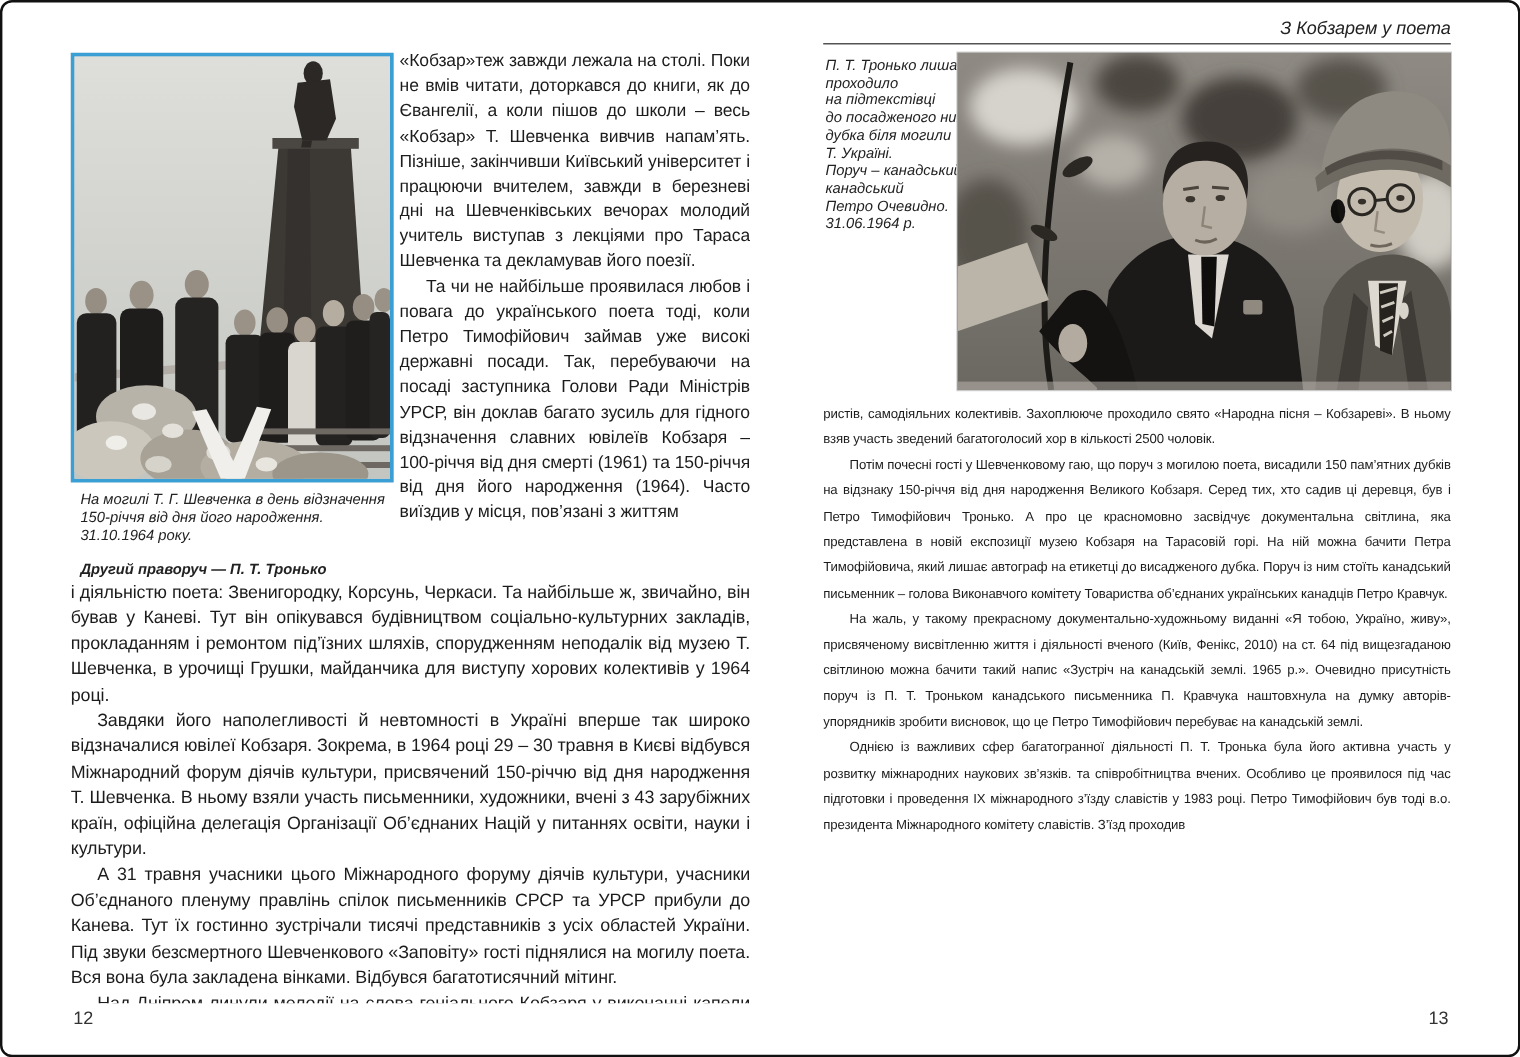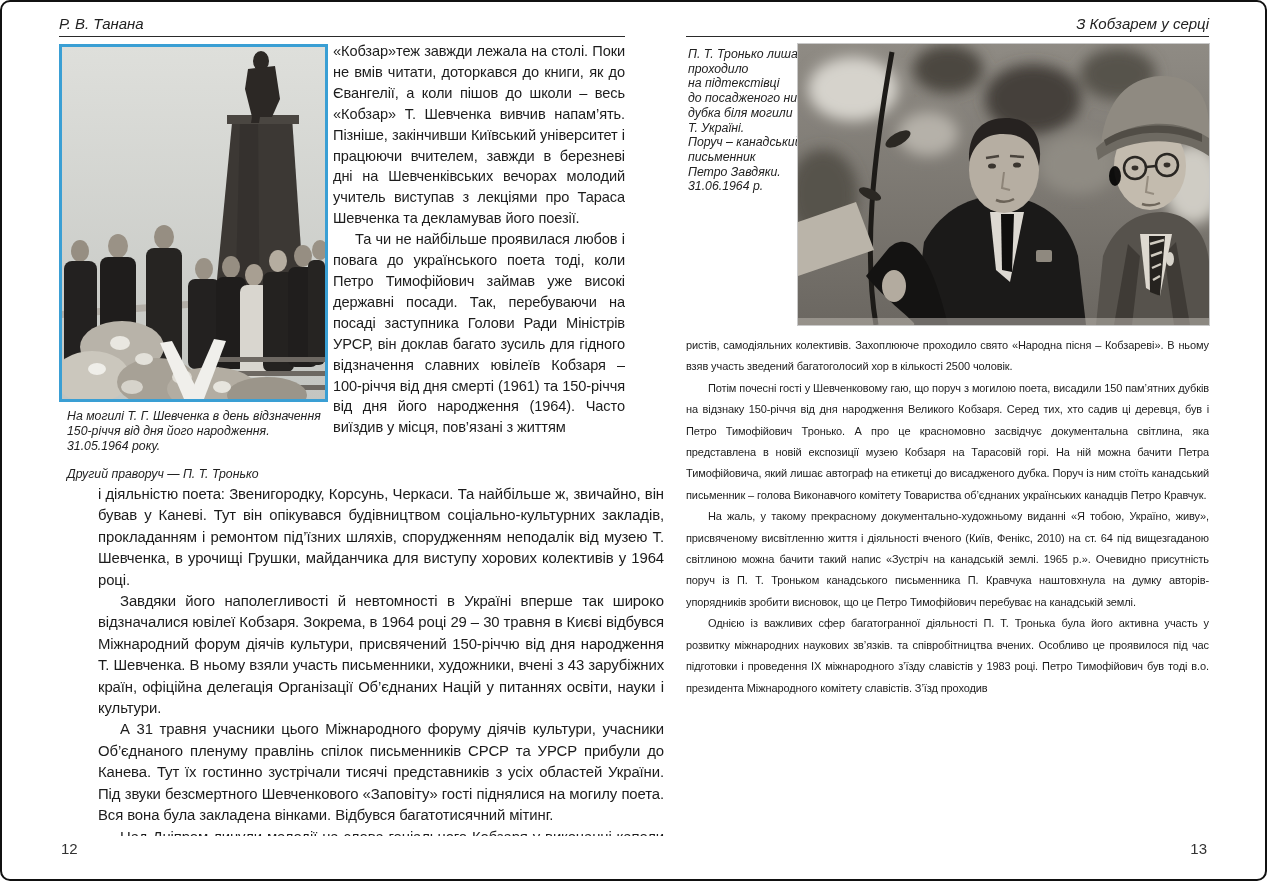--- a/index.html
+++ b/index.html
@@ -8,38 +8,37 @@
   .page{position:absolute;top:0;height:881px;}
   .page-left{left:57px;width:566px;}
   .page-right{left:684px;width:523px;}
   .running-head{position:absolute;top:13px;left:0;right:0;font-size:15px;font-style:italic;color:#222;padding-bottom:4px;border-bottom:1.6px solid #2a2a2a;}
   .running-head.right{text-align:right;}
   .photo-frame-left{position:absolute;top:42px;left:0;width:269px;height:358px;border:3px solid #3a9fd4;box-sizing:border-box;background:#d7d7d3;}
   .photo-frame-left svg{display:block;width:100%;height:100%;}
   .photo-frame-right{position:absolute;top:42px;left:112px;width:411px;height:281px;background:#777;box-shadow:0 0 0 1px #c9c9c9;}
   .photo-frame-right svg{display:block;width:100%;height:100%;}
   .caption-left{position:absolute;top:407px;left:8px;width:258px;font-size:12.3px;font-style:italic;line-height:15px;color:#222;}
-  .caption-left .cap-block2{margin-top:13px;}
+  .caption-left .cap-block2{margin-top:13px;font-weight:bold;}
   .caption-right{position:absolute;top:45px;left:2px;width:122px;font-size:12.3px;font-style:italic;line-height:14.7px;color:#222;}
   .col-text{position:absolute;top:39px;left:274px;width:292px;height:444px;overflow:hidden;font-size:14.6px;line-height:20.9px;letter-spacing:-0.1px;}
-  .body-text-left{position:absolute;top:482px;left:0;width:566px;height:352px;overflow:hidden;font-size:14.9px;line-height:21.4px;letter-spacing:-0.1px;margin-left:39px;}
+  .body-text-left{position:absolute;top:482px;left:0;width:566px;height:352px;overflow:hidden;font-size:14.9px;line-height:21.4px;letter-spacing:-0.1px;}
   .body-text-right{position:absolute;top:333px;left:0;width:523px;height:500px;overflow:hidden;font-size:11px;line-height:21.4px;letter-spacing:-0.1px;}
   .para{margin:0;text-align:justify;}
   .para.indent{text-indent:22px;}
   .pageno{position:absolute;top:838px;font-size:15px;color:#333;}
   .pageno.left{left:2px;}
   .pageno.right{right:2px;text-align:center;}
 </style>
 </head>
 <body>
 
 <div class="spread">
 
   <div class="page page-left">
-    <div class="running-head">Р. В. Танана</div>
 
     <div class="photo-frame-left">
       <svg viewBox="0 0 263 352" preserveAspectRatio="none">
         <defs>
           <linearGradient id="skyg" x1="0" y1="0" x2="0" y2="1">
             <stop offset="0" stop-color="#dedfdb"></stop>
               <stop offset="1" stop-color="#c3c5c1"></stop>
           </linearGradient>
         </defs>
         <rect x="0" y="0" width="263" height="352" fill="url(#skyg)"></rect>
@@ -117,52 +116,52 @@
         <g fill="#f0efeb">
           <polygon points="98,296 122,352 140,352 110,294"></polygon>
           <polygon points="152,292 126,352 142,352 164,294"></polygon>
         </g>
       </svg>
     </div>
 
     <div class="caption-left">
       <div>На могилі Т. Г. Шевченка в день відзначення</div>
       <div>150-річчя від дня його народження.</div>
-      <div>31.05.1964 року.</div>
+      <div>31.10.1964 року.</div>
       <div class="cap-block2">Другий праворуч — П. Т. Тронько</div>
     </div>
 
     <div class="col-text">
       <p class="para">«Кобзар»теж завжди лежала на столі. Поки не вмів читати, доторкався до книги, як до Євангелії, а коли пішов до школи – весь «Кобзар» Т. Шевченка вивчив напам’ять. Пізніше, закінчивши Київський університет і працюючи вчителем, завжди в березневі дні на Шевченківських вечорах молодий учитель виступав з лекціями про Тараса Шевченка та декламував його поезії.</p>
       <p class="para indent">Та чи не найбільше проявилася любов і повага до українського поета тоді, коли Петро Тимофійович займав уже високі державні посади. Так, перебуваючи на посаді заступника Голови Ради Міністрів УРСР, він доклав багато зусиль для гідного відзначення славних ювілеїв Кобзаря – 100-річчя від дня смерті (1961) та 150-річчя від дня його народження (1964). Часто виїздив у місця, пов’язані з життям</p>
     </div>
 
     <div class="body-text-left">
       <p class="para">і діяльністю поета: Звенигородку, Корсунь, Черкаси. Та найбільше ж, звичайно, він бував у Каневі. Тут він опікувався будівництвом соціально-культурних закладів, прокладанням і ремонтом під’їзних шляхів, спорудженням  неподалік від музею Т. Шевченка, в урочищі Грушки, майданчика для виступу хорових колективів у 1964 році.</p>
       <p class="para indent">Завдяки його наполегливості й невтомності в Україні вперше так широко відзначалися ювілеї Кобзаря. Зокрема, в 1964 році 29 – 30 травня в Києві відбувся Міжнародний форум діячів культури, присвячений 150-річчю від дня народження Т. Шевченка. В ньому взяли участь письменники, художники, вчені з 43 зарубіжних країн, офіційна делегація Організації Об’єднаних Націй у питаннях освіти, науки і культури.</p>
       <p class="para indent">А 31 травня учасники цього Міжнародного форуму діячів культури, учасники Об’єднаного пленуму правлінь спілок письменників СРСР та УРСР прибули до Канева. Тут їх гостинно зустрічали тисячі представників з усіх областей України. Під звуки безсмертного Шевченкового «Заповіту» гості піднялися на могилу поета. Вся вона була закладена вінками. Відбувся багатотисячний мітинг.</p>
       <p class="para indent">Над Дніпром линули мелодії на слова геніального Кобзаря у виконанні капели «Думка», Державного українського народного хору, капели банду-</p>
     </div>
 
     <div class="pageno left">12</div>
   </div>
 
   <div class="page page-right">
-    <div class="running-head right">З Кобзарем у серці</div>
+    <div class="running-head right">З Кобзарем у поета</div>
 
     <div class="caption-right">
       <div>П. Т. Тронько лишає</div>
       <div>проходило</div>
       <div>на підтекстівці</div>
       <div>до посадженого ним</div>
       <div>дубка біля могили</div>
       <div>Т. Україні.</div>
       <div>Поруч – канадський</div>
-      <div>письменник</div>
-      <div>Петро Завдяки.</div>
+      <div>канадський</div>
+      <div>Петро Очевидно.</div>
       <div>31.06.1964 р.</div>
     </div>
 
     <div class="photo-frame-right">
       <svg viewBox="0 0 411 281" preserveAspectRatio="none">
         <defs>
           <linearGradient id="folg" x1="0" y1="0" x2="0" y2="1">
             <stop offset="0" stop-color="#8f8b84"></stop>
               <stop offset="1" stop-color="#6b6761"></stop>
           </linearGradient>

